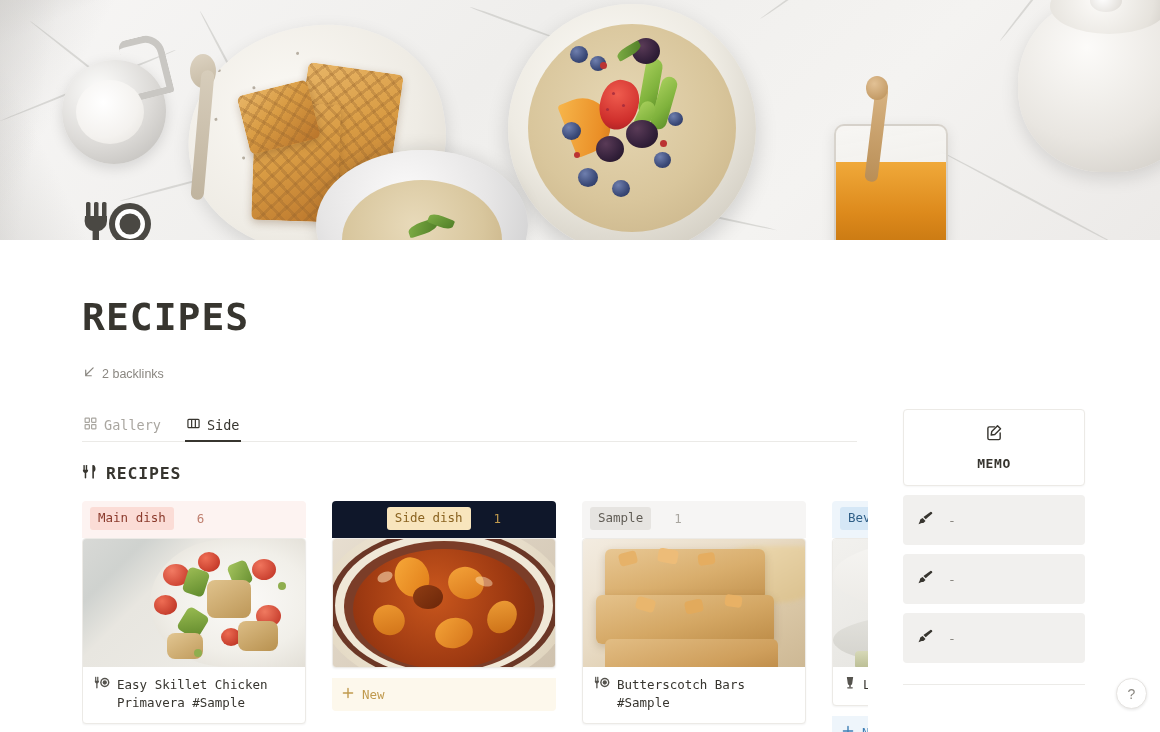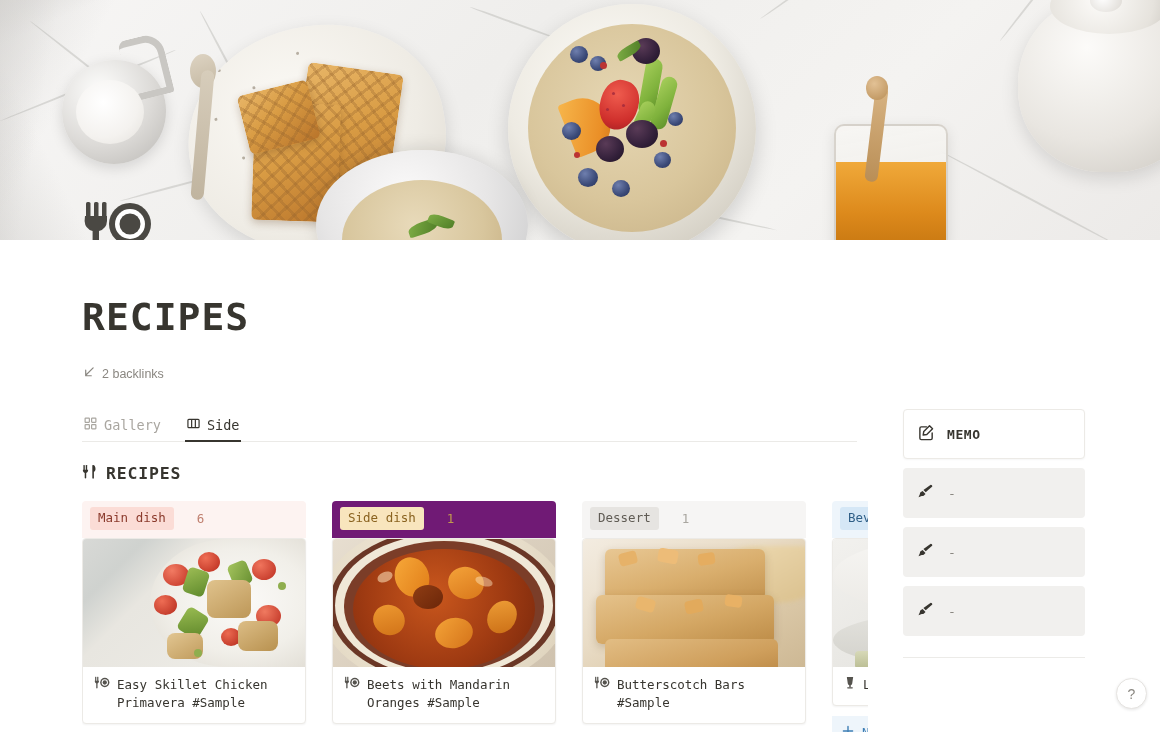--- a/index.html
+++ b/index.html
@@ -281,21 +281,21 @@
     padding: 9px 10px;
     font-size: 12.5px;
     border-radius: 0 0 4px 4px;
     cursor: pointer;
   }
 
   
   .col-main   .col-head { background: #fdf3f1; }
   .col-main   .col-tag  { background: #fbdcd6; color: #8b3a2c; }
   .col-main   .col-count{ color: #c08070; }
-  .col-side   .col-head { background: #701a75; }
+  .col-side   .col-head { background: #0f172a; justify-content: center; }
   .col-side   .col-tag  { background: #f8e5bd; color: #8a6320; }
   .col-side   .col-count{ color: #c09a4e; }
   .col-side   .new-btn  { background: #fdf8ec; color: #c09a4e; }
   .col-dess   .col-head { background: #f6f5f4; }
   .col-dess   .col-tag  { background: #e6e4e1; color: #605c55; }
   .col-dess   .col-count{ color: #a9a6a0; }
   .col-dess   .new-btn  { background: #f7f6f5; color: #a9a6a0; }
   .col-bev    .col-head { background: #eef5fb; }
   .col-bev    .col-tag  { background: #d5e7f6; color: #2f5f87; }
   .col-bev    .new-btn  { background: #eef5fb; color: #3f7fb5; }
@@ -310,20 +310,21 @@
     background: #ffffff;
     border: 1px solid #eceae6;
     border-radius: 4px;
     padding: 14px 14px;
     font-size: 13px;
     font-weight: 700;
     letter-spacing: .6px;
     color: #37352f;
     box-shadow: 0 1px 2px rgba(15,15,15,.04);
     cursor: pointer;
+    flex-direction: column;
   }
   .memo-item {
     display: flex; align-items: center; gap: 14px;
     background: #f1f0ee;
     border-radius: 4px;
     padding: 15px 14px;
     margin-top: 9px;
     font-size: 13px;
     color: #8a8781;
     cursor: pointer;
@@ -572,50 +573,35 @@
           <div class="dot" style="left:9%; top:8%; width:82%; height:94%; border-radius:50%; background:radial-gradient(circle at 45% 38%, #c9571d 0%, #a03b12 55%, #76270c 100%);"></div>
           <div class="dot" style="left:28%; top:14%; width:34px; height:40px; border-radius:50%; background:linear-gradient(140deg,#f7a93a,#e07c17); transform:rotate(-20deg);"></div>
           <div class="dot" style="left:52%; top:22%; width:36px; height:32px; border-radius:50%; background:linear-gradient(140deg,#f5a43a,#d8761a); transform:rotate(14deg);"></div>
           <div class="dot" style="left:18%; top:52%; width:32px; height:30px; border-radius:50%; background:linear-gradient(140deg,#f09c33,#cf7016); transform:rotate(26deg);"></div>
           <div class="dot" style="left:46%; top:62%; width:38px; height:30px; border-radius:50%; background:linear-gradient(140deg,#f4a337,#d4731a); transform:rotate(-12deg);"></div>
           <div class="dot" style="left:70%; top:48%; width:28px; height:34px; border-radius:50%; background:linear-gradient(140deg,#efa038,#c96c14); transform:rotate(30deg);"></div>
           <div class="dot" style="left:36%; top:36%; width:30px; height:24px; border-radius:50%; background:linear-gradient(140deg,#8f3d14,#6b2609);"></div>
           <div class="dot" style="left:20%; top:26%; width:16px; height:10px; border-radius:50%; background:rgba(255,230,190,.55); transform:rotate(-24deg);"></div>
           <div class="dot" style="left:64%; top:30%; width:18px; height:9px; border-radius:50%; background:rgba(255,235,200,.45); transform:rotate(18deg);"></div>
         </div>
-        <div class="card-title">
-          <span>
-            <svg viewBox="0 0 16 14" width="16" height="13" aria-hidden="true">
-              <g fill="#55534e">
-                <rect x="0.6" y="0.8" width="1.3" height="4.6" rx=".4"></rect>
-                <rect x="2.8" y="0.8" width="1.3" height="4.6" rx=".4"></rect>
-                <path d="M0.2 5 h4.6 v.7 a2.5 2.5 0 0 1 -1.6 2.3 V13 a.8 .8 0 0 1 -1.4 0 V8 a2.5 2.5 0 0 1 -1.6 -2.3 z"></path>
-                <circle cx="11" cy="7" r="5"></circle>
-              </g>
-              <circle cx="11" cy="7" r="3.4" fill="#ffffff"></circle>
-              <circle cx="11" cy="7" r="2.3" fill="#55534e"></circle>
-            </svg>
-          </span>
-          <span class="t">Beets with Mandarin Oranges #Sample</span>
-        </div>
       </div>
 
       <div class="new-btn">
         <span>
           <svg viewBox="0 0 12 12" width="12" height="12" aria-hidden="true">
             <path d="M6 1.4 V10.6 M1.4 6 H10.6" stroke="currentColor" stroke-width="1.4" stroke-linecap="round"></path>
           </svg>
         </span>
         <span>New</span>
       </div>
     </div>
 
     <div class="column col-dess">
       <div class="col-head">
-        <span class="col-tag">Dessert</span>
+        <span class="col-tag">Sample</span>
         <span class="col-count">1</span>
       </div>
 
       <div class="card">
         <div class="card-img">
           <div class="photo" style="background:linear-gradient(150deg,#f3ece1 0%,#e9dcc6 42%,#d9c6a5 74%,#cdb894 100%);"></div>
           <div class="dot" style="left:60%; top:6%; width:46%; height:44%; border-radius:40% 20% 40% 20%; background:linear-gradient(150deg,#efdcb4,#d9bf8c); filter:blur(2px);"></div>
           <div class="dot" style="left:10%; top:8%; width:72%; height:40%; border-radius:6px; background:linear-gradient(165deg,#e8c793 0%,#d9ae6d 55%,#c3934f 100%); box-shadow:0 3px 8px rgba(90,60,20,.22);"></div>
           <div class="dot" style="left:6%; top:44%; width:80%; height:38%; border-radius:6px; background:linear-gradient(165deg,#e5c28b 0%,#d4a764 55%,#bd8c47 100%); box-shadow:0 3px 8px rgba(90,60,20,.22);"></div>
           <div class="dot" style="left:10%; top:78%; width:78%; height:34%; border-radius:6px; background:linear-gradient(165deg,#e2bd84 0%,#cf9f5c 60%,#b68340 100%);"></div>

